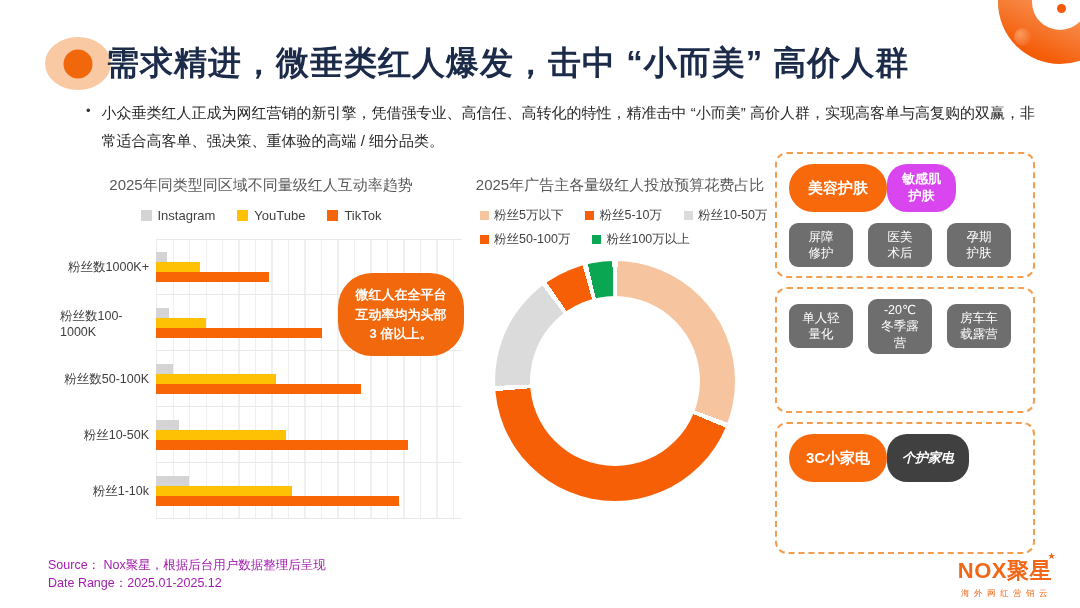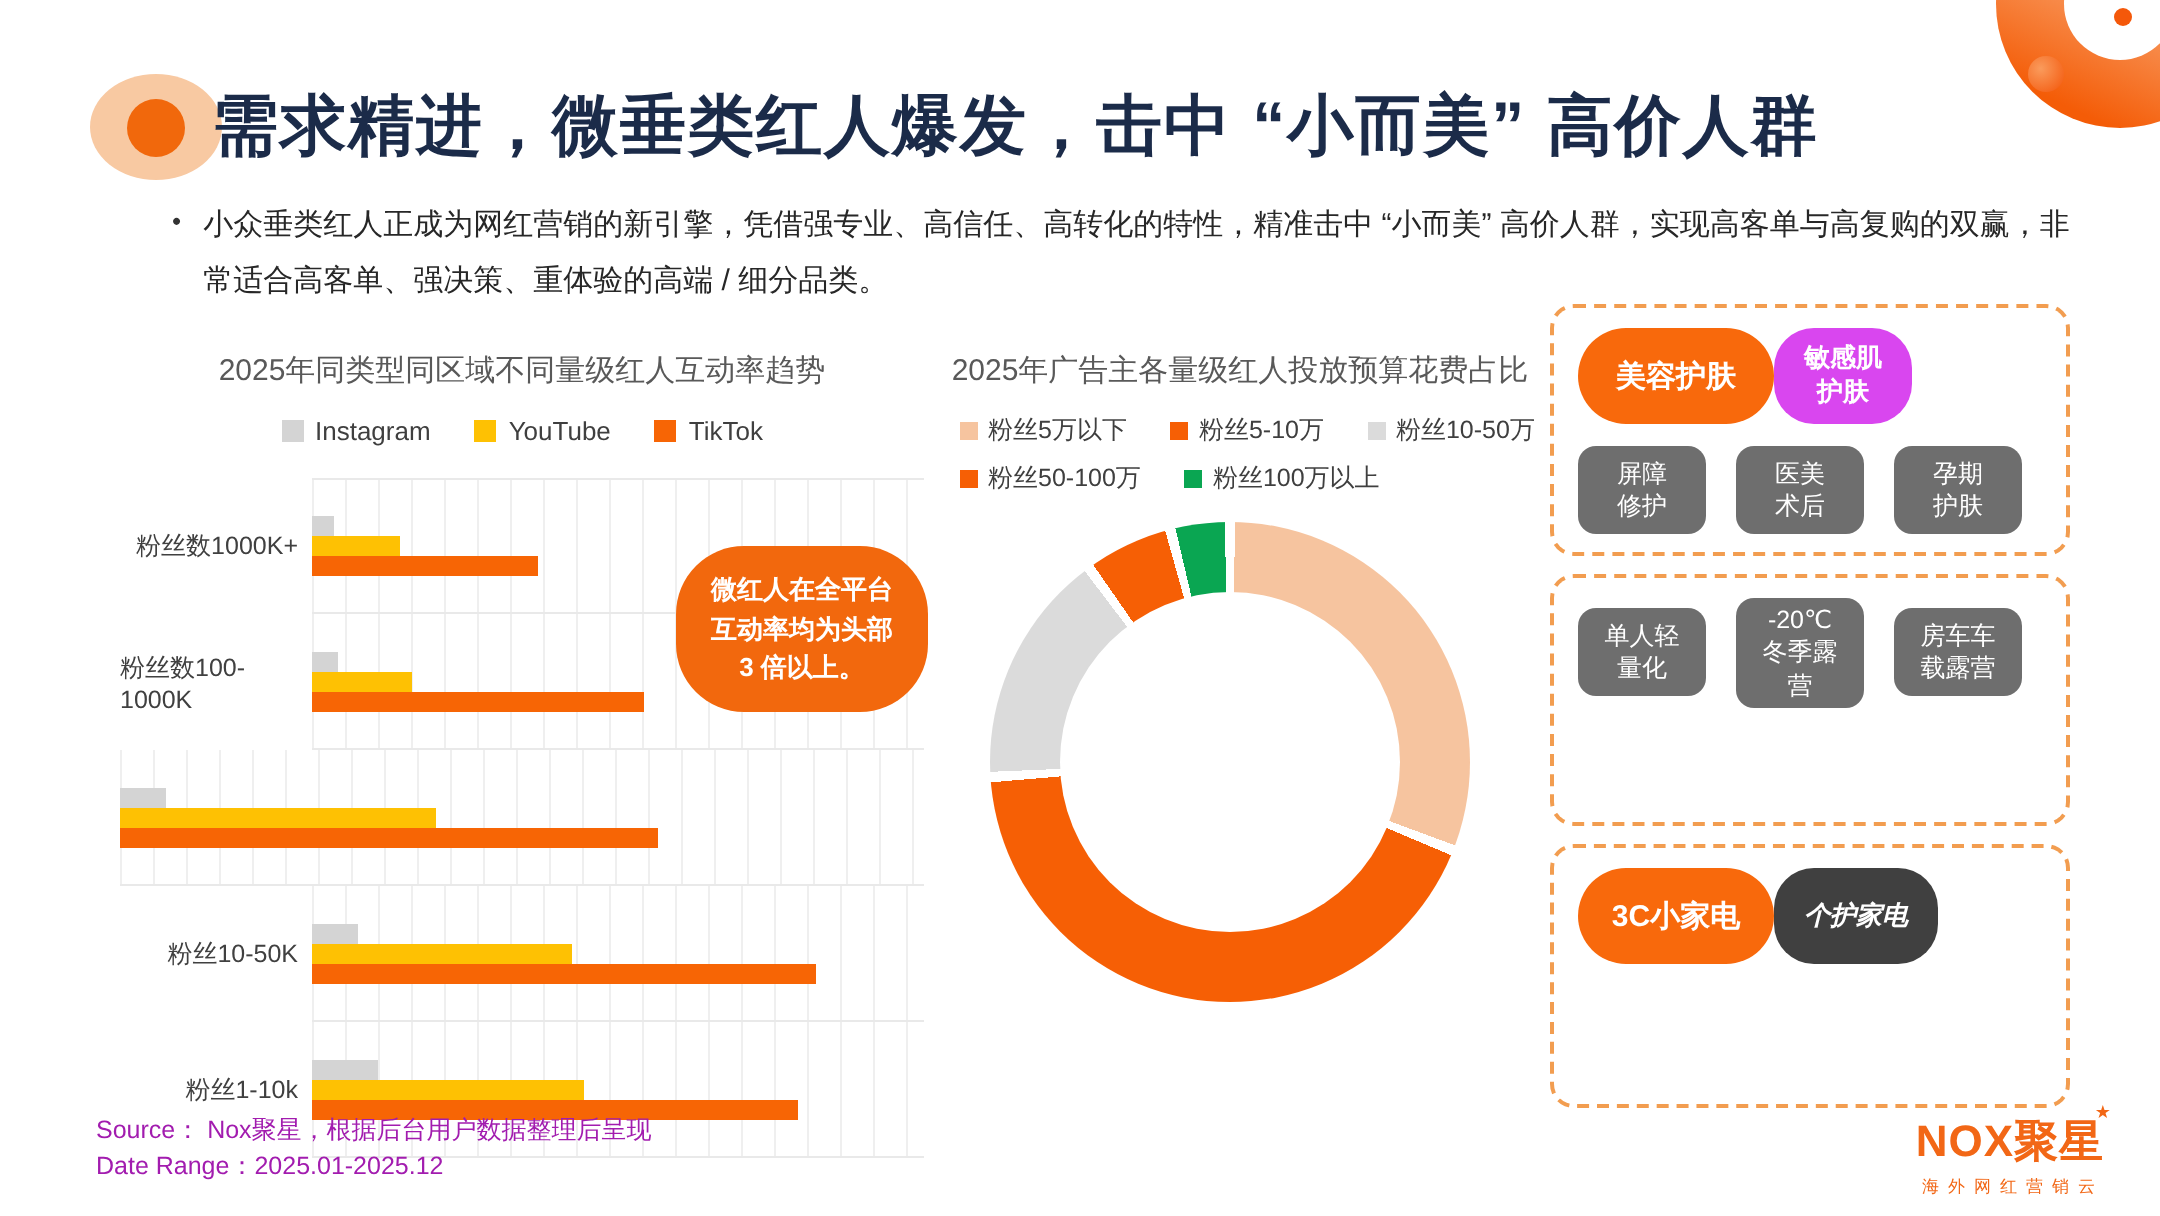--- a/index.html
+++ b/index.html
@@ -25,21 +25,21 @@
   .intro p{margin:0;font-size:15px;line-height:1.85;color:#272727;}
 
   
   .bar-chart{position:absolute;left:60px;top:176px;width:402px;}
   .chart-title{margin:0;font-size:15px;font-weight:400;color:#595959;text-align:center;}
   .legend{display:flex;justify-content:center;align-items:center;gap:22px;margin-top:13px;
           font-size:13px;color:#3F3F3F;}
   .lg-item{display:flex;align-items:center;}
   .lg-sq{width:11px;height:11px;display:inline-block;margin-right:6px;}
   #bar-rows{margin-top:16px;}
-  .bar-row{display:flex;height:68px;justify-content:space-between;}
+  .bar-row{display:flex;height:56px;justify-content:space-between;}
   .bar-label{width:96px;font-size:12.5px;color:#404040;display:flex;align-items:center;
              justify-content:flex-end;padding-right:7px;box-sizing:border-box;}
   .bars{flex:1;position:relative;border-bottom:1px solid #E9E9E9;
         background:repeating-linear-gradient(90deg,#EFEFEF 0 1px,transparent 1px 16.5px);
         display:flex;flex-direction:column;justify-content:center;}
   #bar-rows .bar-row:first-child .bars{border-top:1px solid #E9E9E9;}
   .bar{height:10px;}
   .callout{position:absolute;left:278px;top:97px;width:126px;background:#F2680D;color:#fff;
            border-radius:34px;padding:12px 4px;font-size:13px;font-weight:700;text-align:center;
            line-height:1.5;white-space:pre-line;box-sizing:border-box;}
@@ -124,20 +124,21 @@
         </div>
         <div class="bar-row">
           <div class="bar-label">粉丝数100-1000K</div>
           <div class="bars">
             <div class="bar" style="width: 4.375%; background: rgb(212, 212, 212);"></div>
             <div class="bar" style="width: 16.25%; background: rgb(254, 193, 3);"></div>
             <div class="bar" style="width: 54.375%; background: rgb(247, 101, 5);"></div>
           </div>
         </div>
         <div class="bar-row">
+          <div class="bar-label">粉丝数50-100K</div>
           <div class="bars">
             <div class="bar" style="width: 5.625%; background: rgb(212, 212, 212);"></div>
             <div class="bar" style="width: 39.375%; background: rgb(254, 193, 3);"></div>
             <div class="bar" style="width: 66.875%; background: rgb(247, 101, 5);"></div>
           </div>
         </div>
         <div class="bar-row">
           <div class="bar-label">粉丝10-50K</div>
           <div class="bars">
             <div class="bar" style="width: 7.5%; background: rgb(212, 212, 212);"></div>

